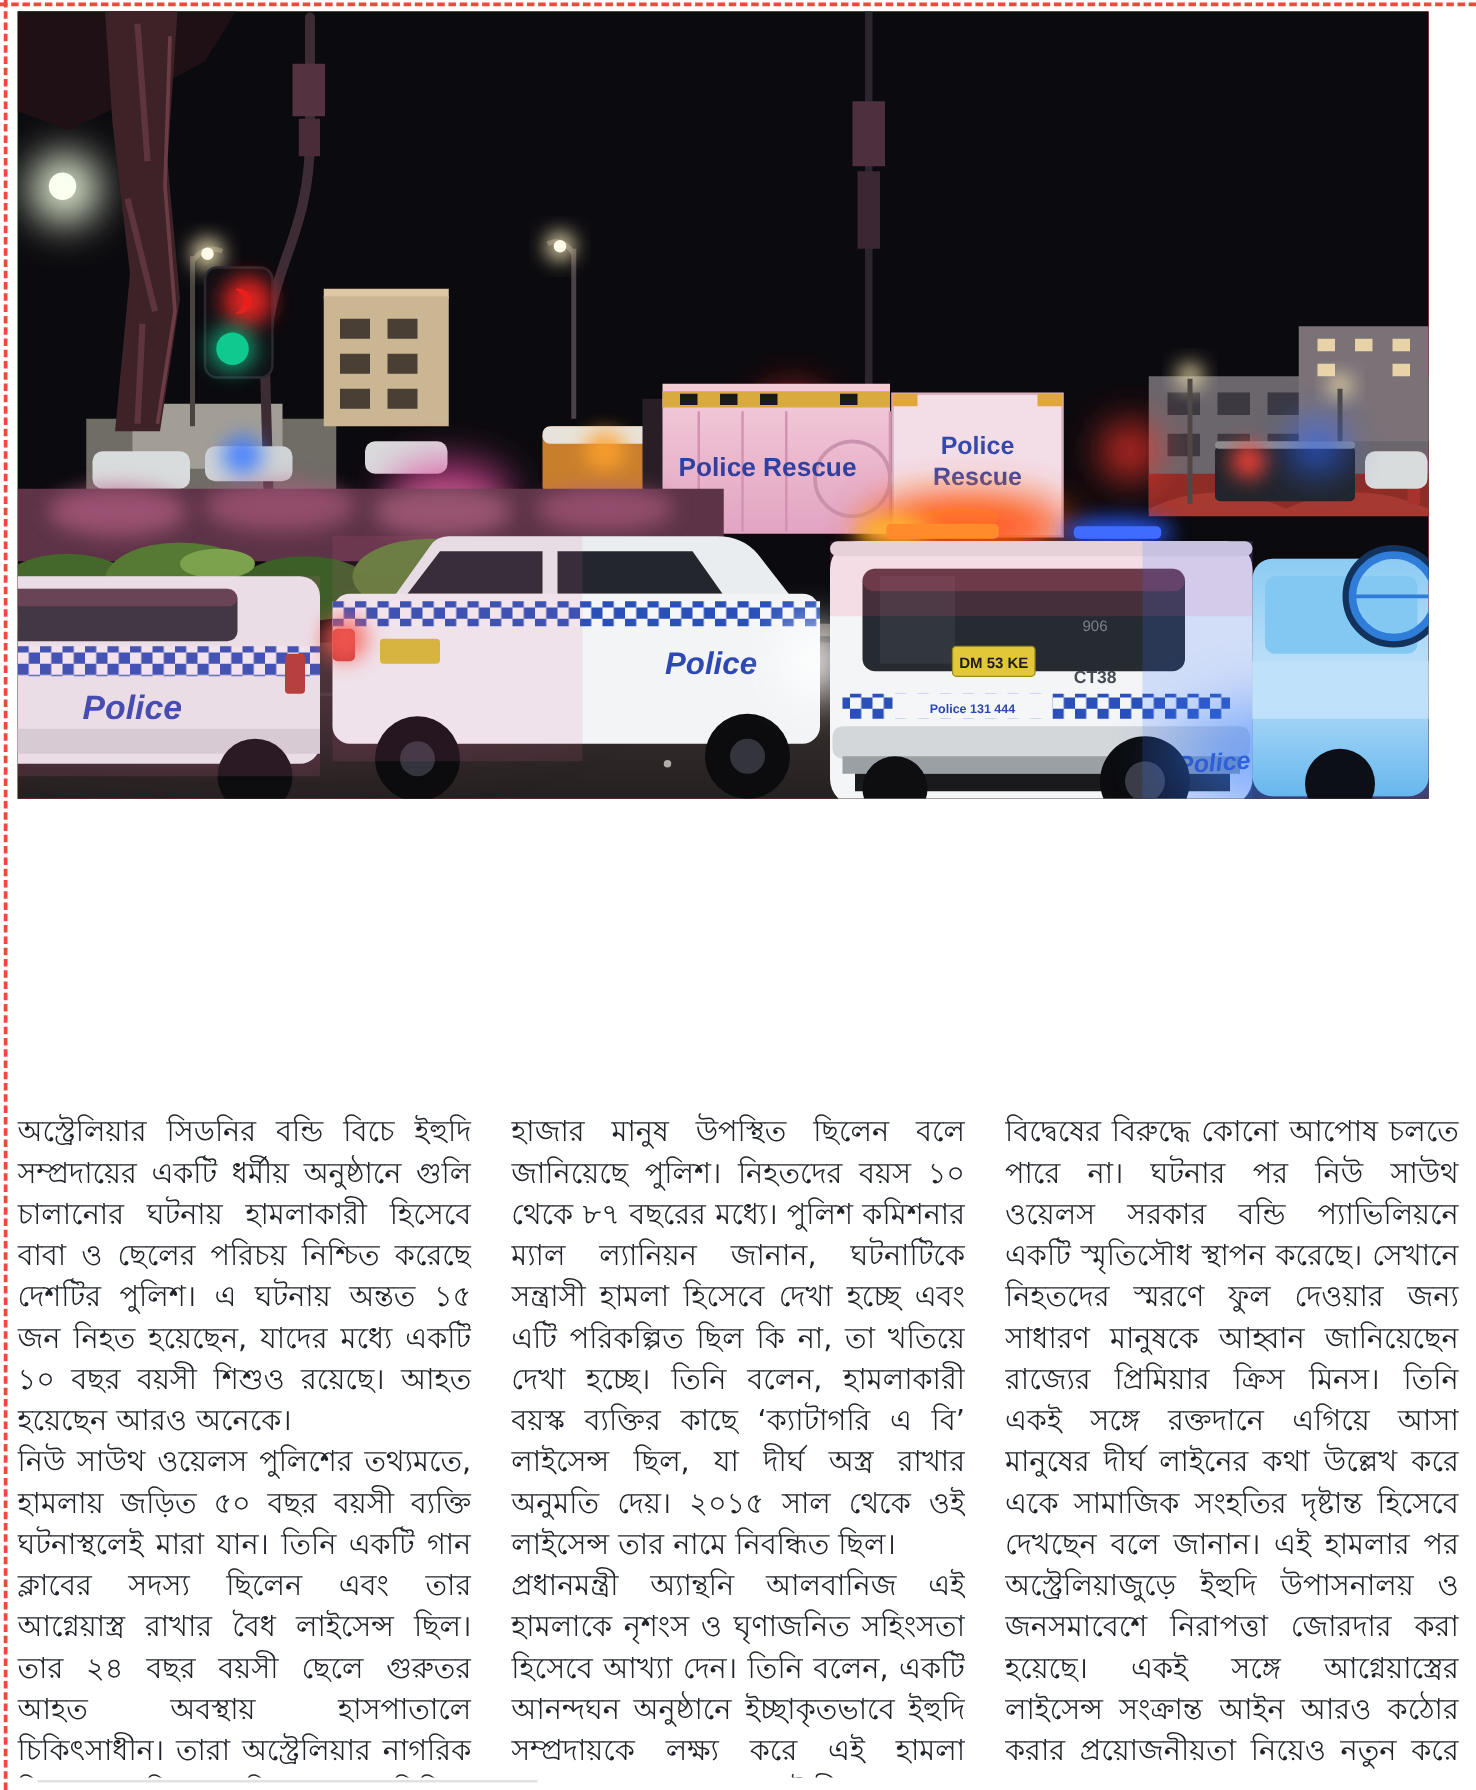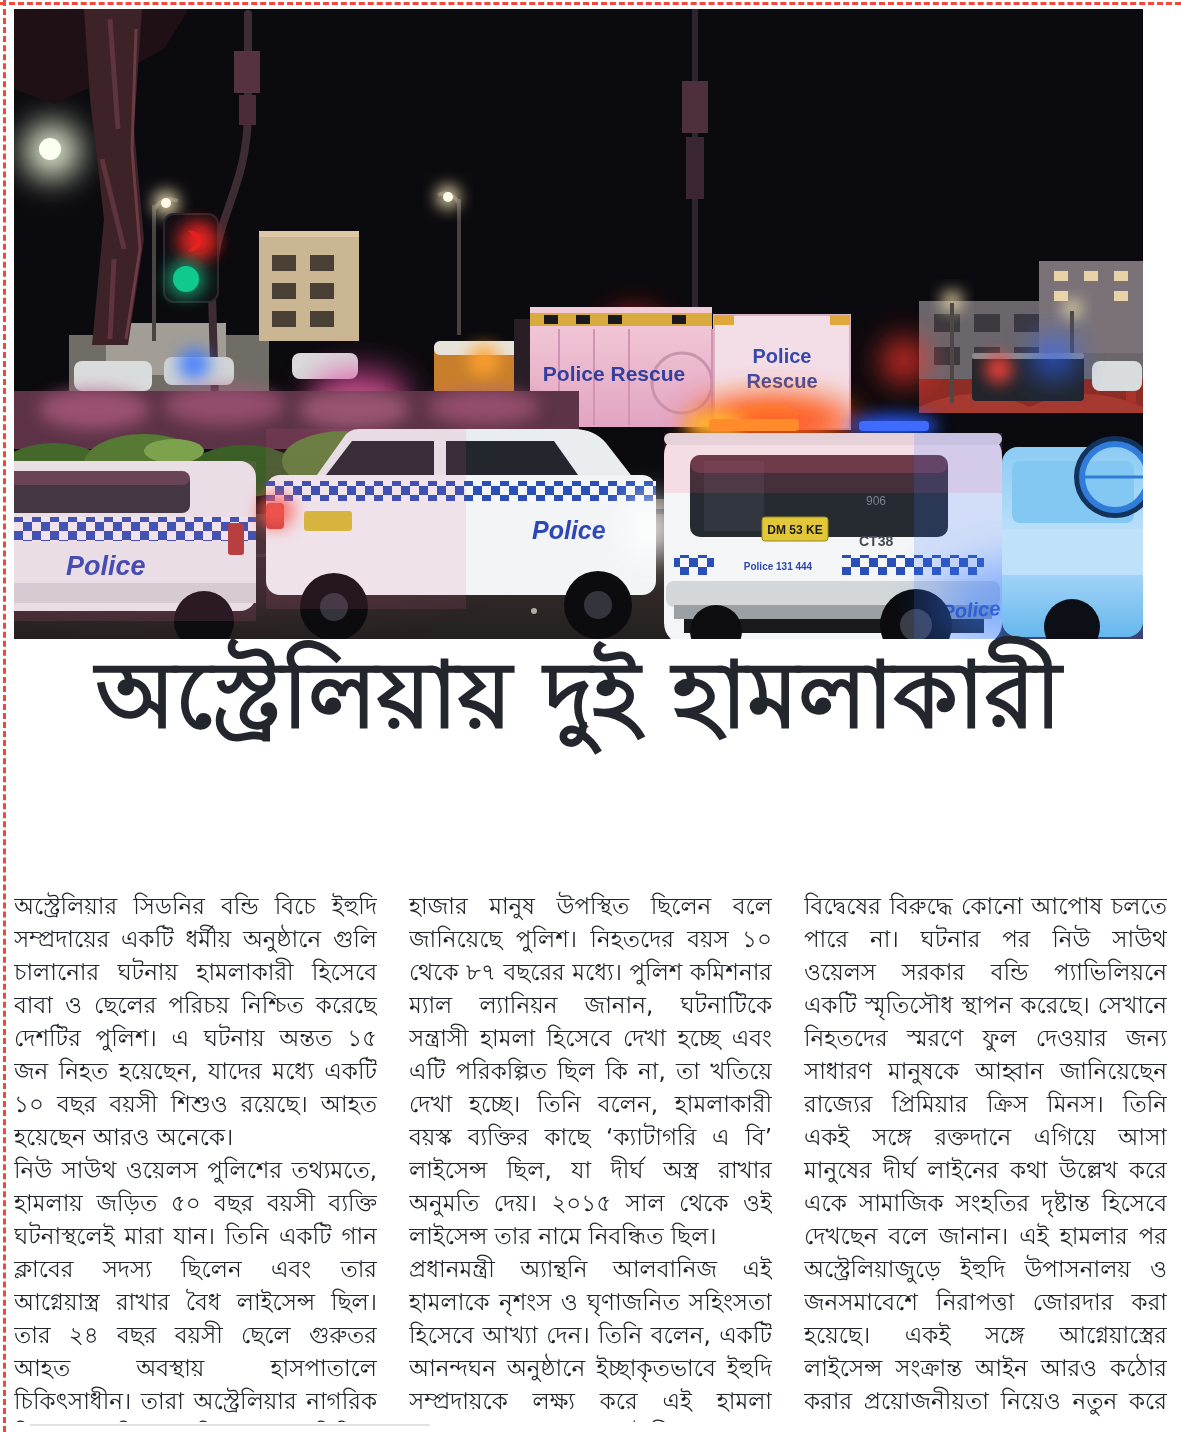--- a/index.html
+++ b/index.html
@@ -308,21 +308,20 @@
         <rect x="988" y="438" width="141" height="190" rx="16" fill="#2e9bf0" opacity="0.3"></rect>
         <circle cx="1058" cy="618" r="28" fill="#0c1016"></circle>
         <circle cx="1101" cy="468" r="36" fill="none" stroke="#13335c" stroke-width="10"></circle>
         <circle cx="1101" cy="468" r="33" fill="none" stroke="#2f7dd8" stroke-width="6"></circle>
         <line x1="1070" y1="468" x2="1129" y2="468" stroke="#2f7dd8" stroke-width="3"></line>
       </g>
     </svg>
   </figure>
 
   <h1 class="headline">
-    <span>অস্ট্রেলিয়ায় দুই হামলাকারী</span>
   </h1>
 
   <div class="body-cols">
     <div class="col">
       <p>অস্ট্রেলিয়ার সিডনির বন্ডি বিচে ইহুদি সম্প্রদায়ের একটি ধর্মীয় অনুষ্ঠানে গুলি চালানোর ঘটনায় হামলাকারী হিসেবে বাবা ও ছেলের পরিচয় নিশ্চিত করেছে দেশটির পুলিশ। এ ঘটনায় অন্তত ১৫ জন নিহত হয়েছেন, যাদের মধ্যে একটি ১০ বছর বয়সী শিশুও রয়েছে। আহত হয়েছেন আরও অনেকে।</p>
       <p>নিউ সাউথ ওয়েলস পুলিশের তথ্যমতে, হামলায় জড়িত ৫০ বছর বয়সী ব্যক্তি ঘটনাস্থলেই মারা যান। তিনি একটি গান ক্লাবের সদস্য ছিলেন এবং তার আগ্নেয়াস্ত্র রাখার বৈধ লাইসেন্স ছিল। তার ২৪ বছর বয়সী ছেলে গুরুতর আহত অবস্থায় হাসপাতালে চিকিৎসাধীন। তারা অস্ট্রেলিয়ার নাগরিক কি না, সে বিষয়ে পুলিশ এখনো নিশ্চিত কোনো তথ্য দেয়নি।</p>
 
     </div>
     <div class="col">
       <p>হাজার মানুষ উপস্থিত ছিলেন বলে জানিয়েছে পুলিশ। নিহতদের বয়স ১০ থেকে ৮৭ বছরের মধ্যে। পুলিশ কমিশনার ম্যাল ল্যানিয়ন জানান, ঘটনাটিকে সন্ত্রাসী হামলা হিসেবে দেখা হচ্ছে এবং এটি পরিকল্পিত ছিল কি না, তা খতিয়ে দেখা হচ্ছে। তিনি বলেন, হামলাকারী বয়স্ক ব্যক্তির কাছে ‘ক্যাটাগরি এ বি’ লাইসেন্স ছিল, যা দীর্ঘ অস্ত্র রাখার অনুমতি দেয়। ২০১৫ সাল থেকে ওই লাইসেন্স তার নামে নিবন্ধিত ছিল।</p>

